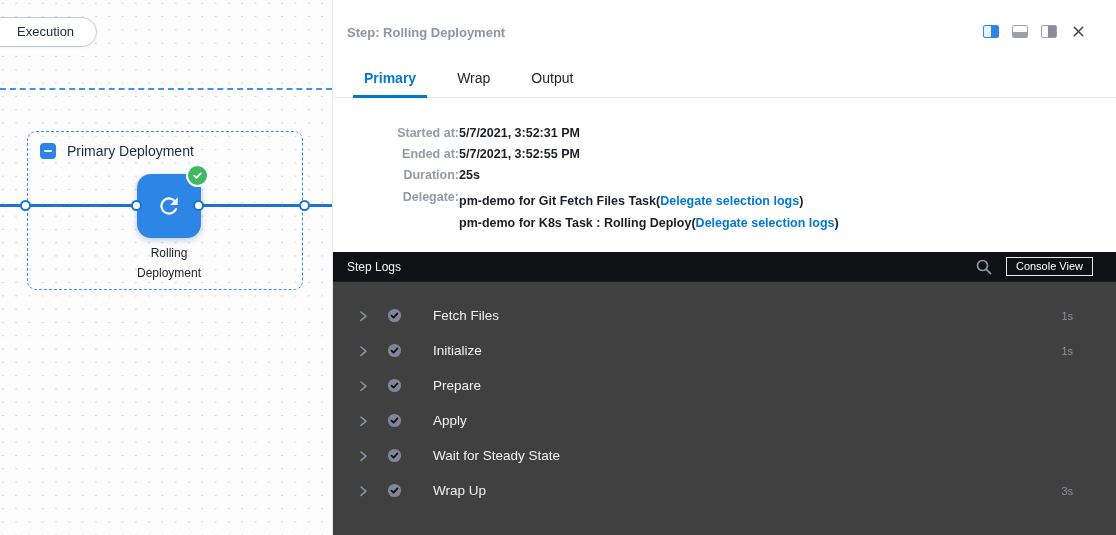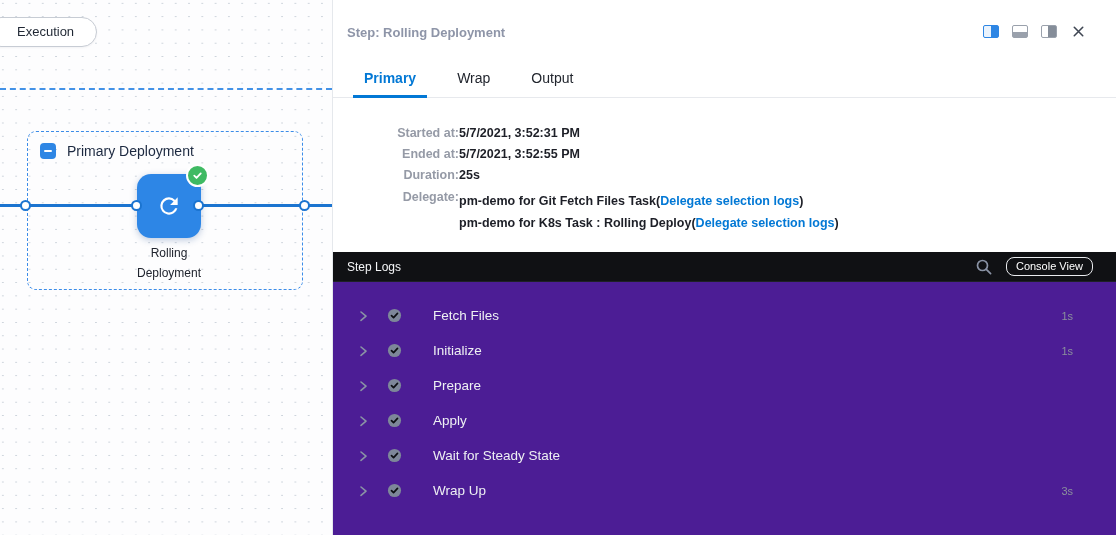--- a/index.html
+++ b/index.html
@@ -56,27 +56,27 @@
   .tab.active { color:#0278d5; font-weight:600; border-bottom-color:#0278d5; }
 
   .details { position:absolute; left:0; top:98px; width:784px; height:154px; padding-top:24px; }
   .drow { display:flex; height:21px; align-items:center; }
   .drow.delegate { margin-top:5px; align-items:flex-start; }
   .dlabel { width:126px; padding-left:26px; font-size:12.5px; font-weight:700; color:#959aa6; flex:none;text-align:right; }
   .dvalue { font-size:12.5px; font-weight:700; color:#1d1f27; }
   .dele-lines .dvalue { height:22px; line-height:22px; font-weight:700; }
   .dlink { color:#0278d5; cursor:pointer; }
 
-  .logs { position:absolute; left:0; top:252px; width:784px; height:283px; background:#4c1d95; }
+  .logs { position:absolute; left:0; top:252px; width:784px; height:283px; background:#404040; }
   .logs-header { position:absolute; left:0; top:0; width:784px; height:30px; background:#101114;
     border-bottom:1px solid #1e2026; display:flex; align-items:center; }
   .logs-title { padding-left:14px; font-size:12px; color:#f4f5f7; }
   .logs-header-right { margin-left:auto; display:flex; align-items:center; gap:13px; padding-right:24px; }
   .search-ico { width:18px; height:18px; cursor:pointer; }
-  .console-btn { font-size:11px; color:#fff; border:1px solid #e9ebee; border-radius:8px;
+  .console-btn { font-size:11px; color:#fff; border:1px solid #e9ebee; border-radius:0;
     padding:2px 9px 3px; cursor:pointer; background:transparent; font-family:inherit; }
   .log-rows { position:absolute; left:0; top:30px; width:784px; padding-top:16px; }
   .log-row { height:35px; display:flex; align-items:center; cursor:pointer; }
   .chev { width:16px; height:16px; margin-left:22px; flex:none; }
   .status-ico { width:15px; height:15px; margin-left:16px; flex:none; }
   .log-label { margin-left:31px; font-size:13.5px; color:#eef0f3;text-align:center; }
   .log-duration { margin-left:auto; padding-right:44px; font-size:11px; color:#8b919c; }
 </style>
 </head>
 <body>

